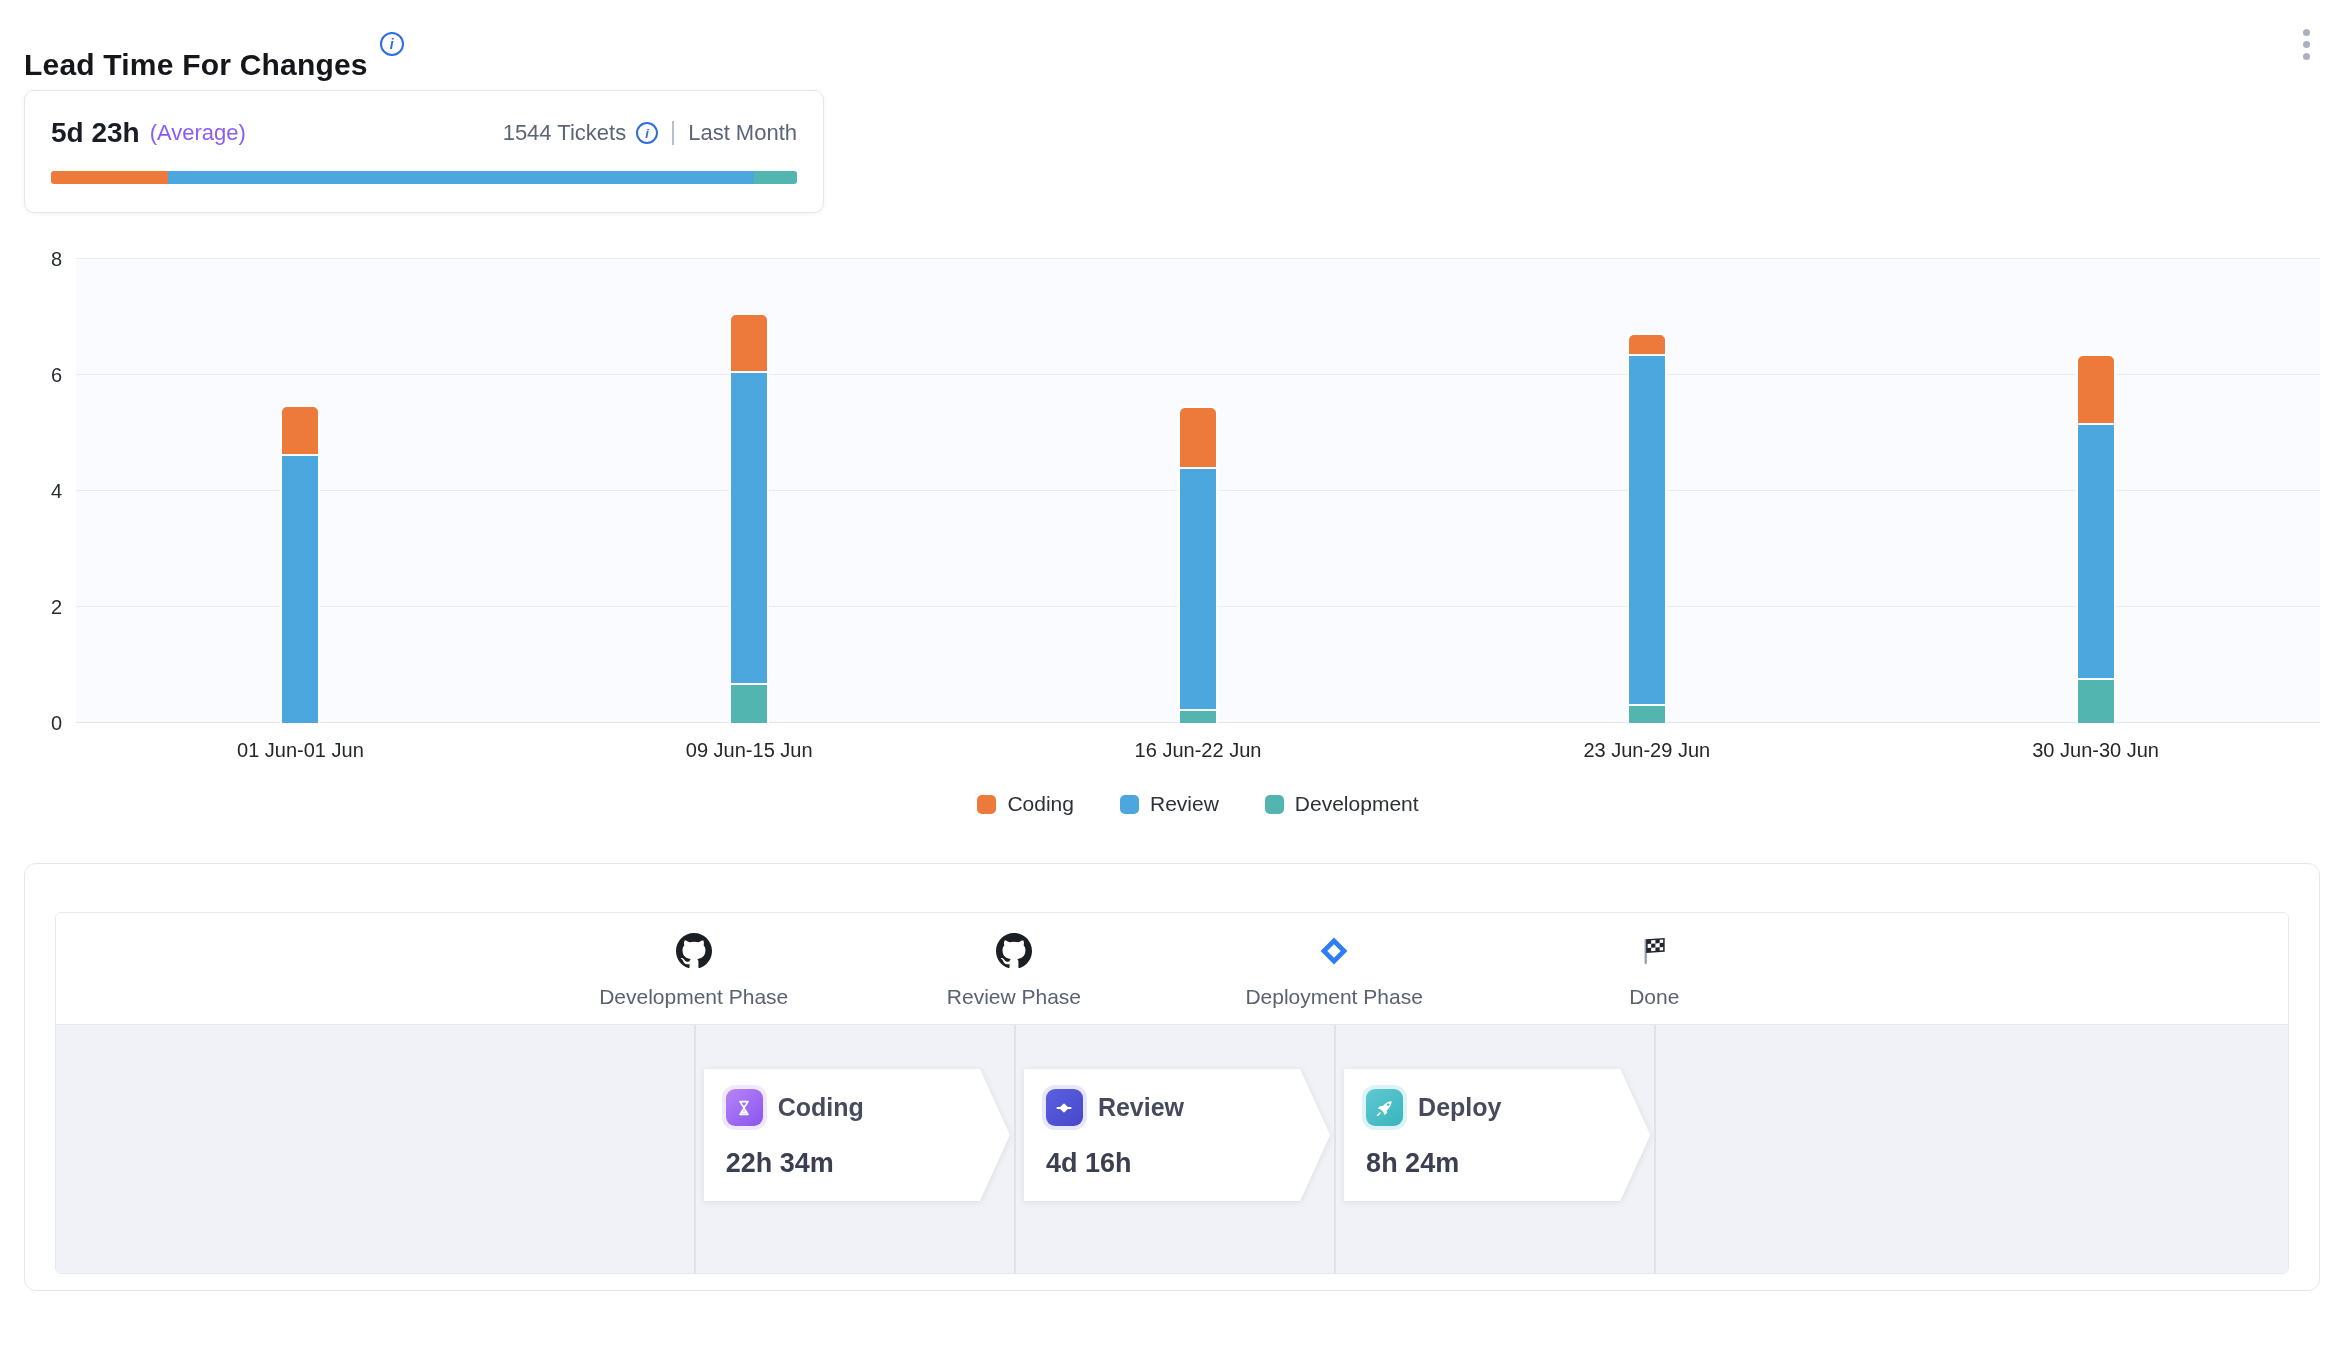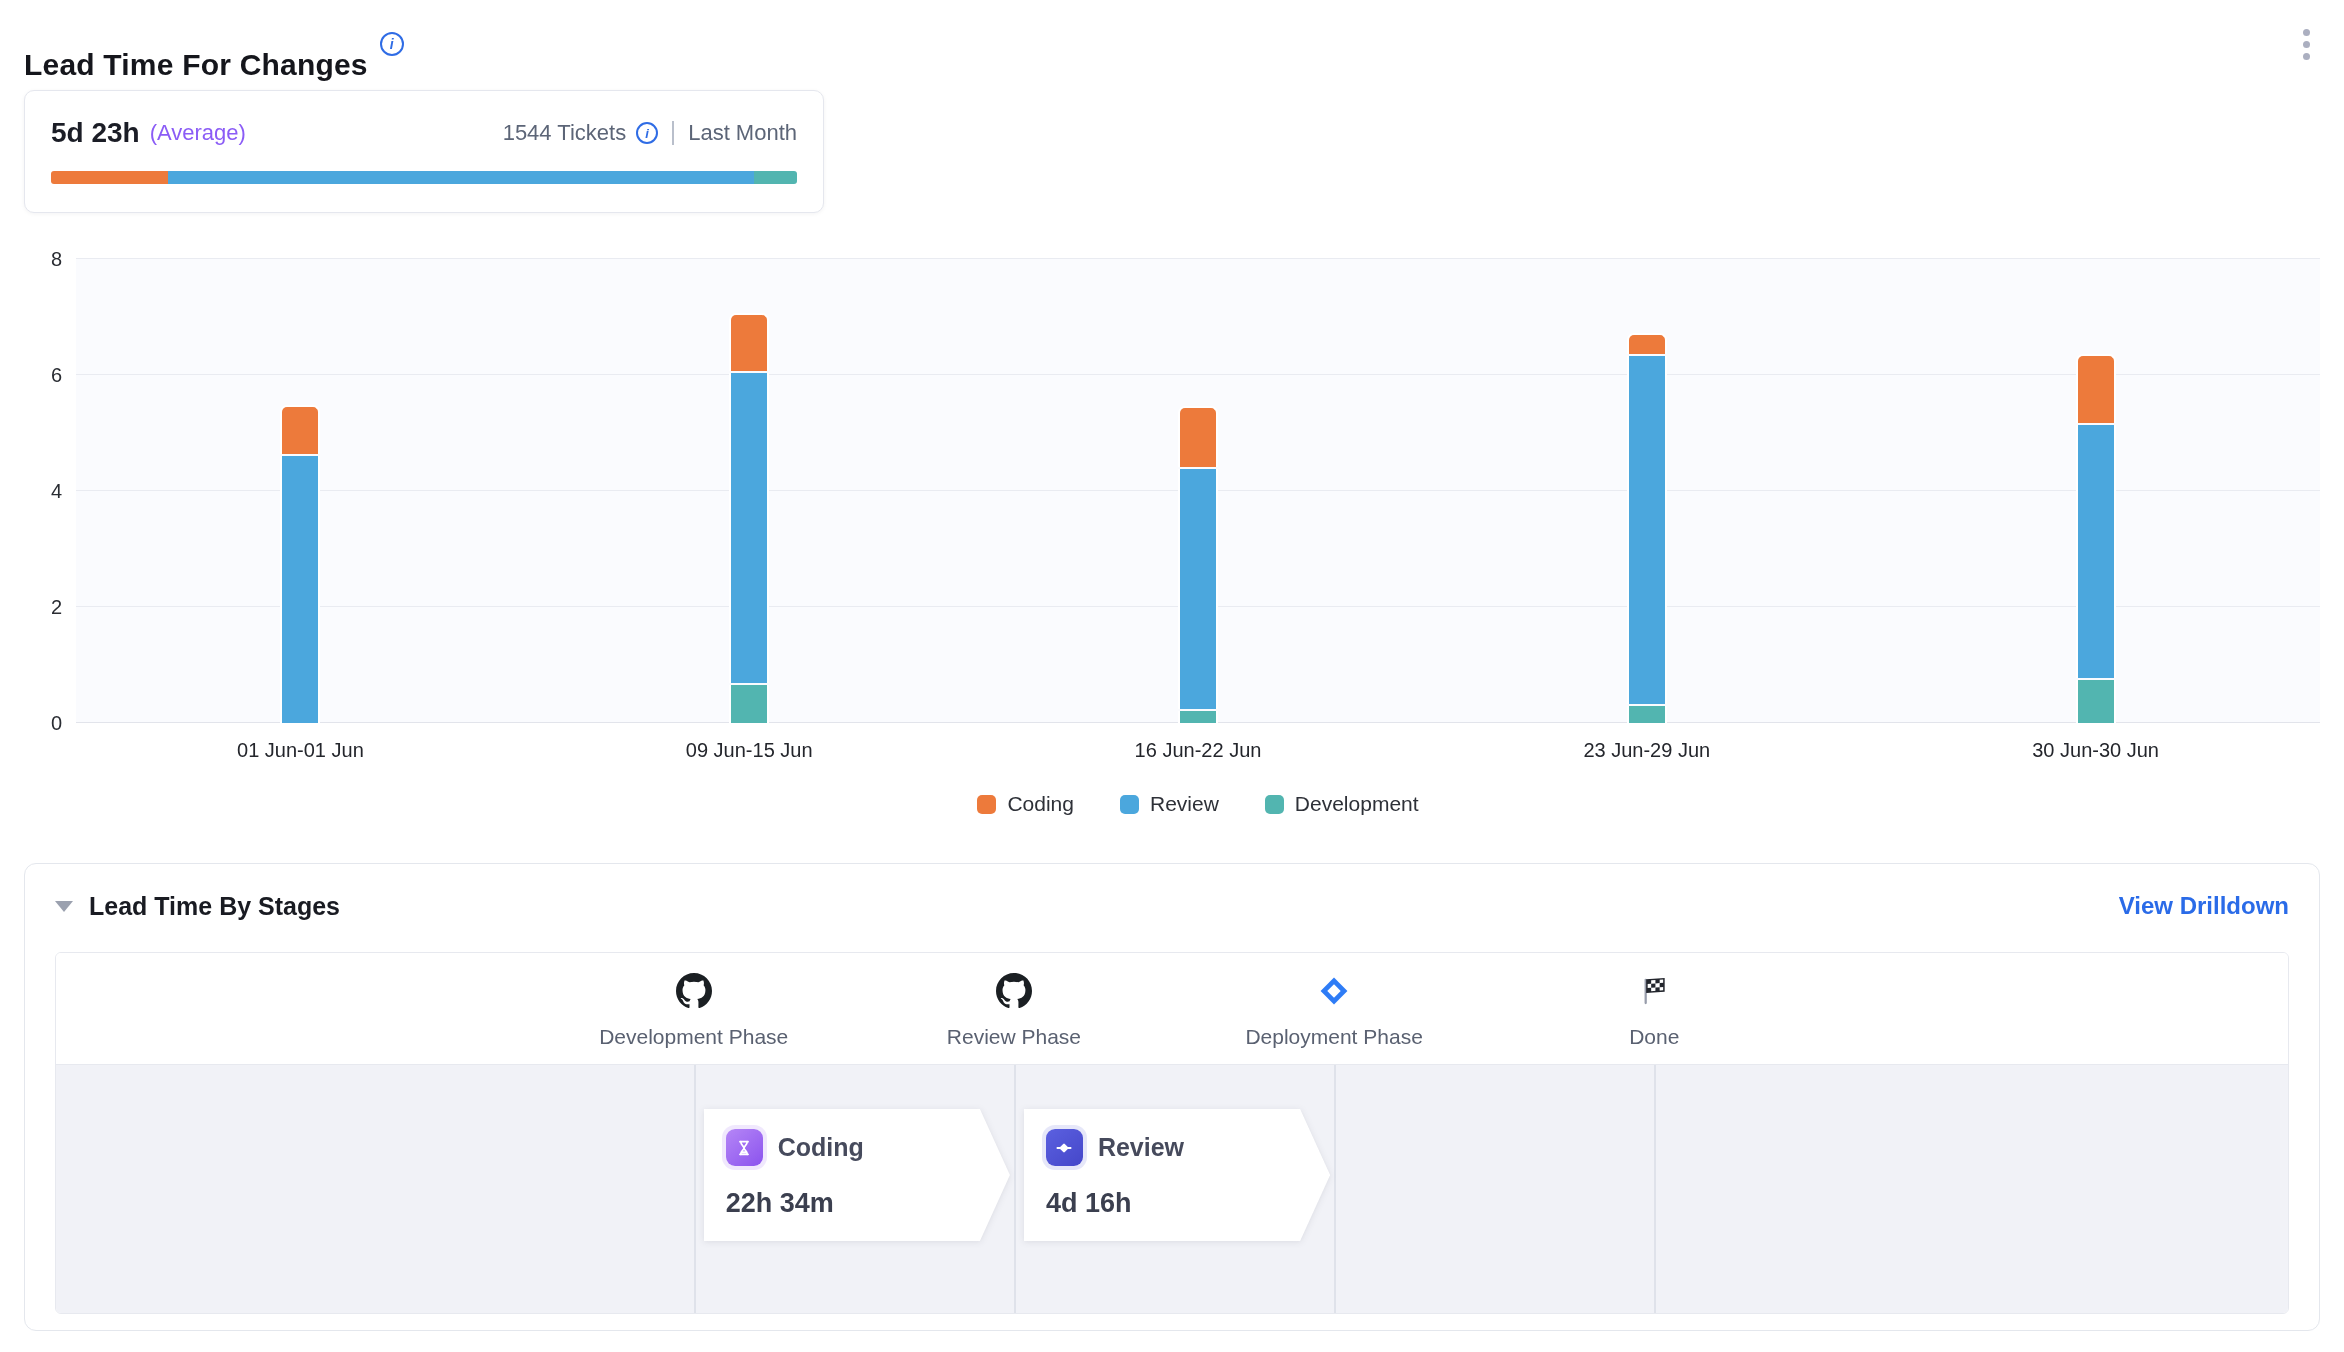--- a/index.html
+++ b/index.html
@@ -178,25 +178,20 @@
           <span class="legend-label">Review</span>
         </div>
         <div class="legend-item">
           <span class="legend-swatch" style="background: rgb(82, 181, 176);"></span>
           <span class="legend-label">Development</span>
         </div>
       </div>
   </div>
 
   <div class="stages-panel">
-    <div class="stages-header">
-      <span class="caret"></span>
-      <span class="stages-title">Lead Time By Stages</span>
-      <a class="drilldown">View Drilldown</a>
-    </div>
 
     <div class="stages-table">
       <div class="table-head">
 
         <div class="phase p1">
           <span class="p-icon">
             <svg width="36" height="36" viewBox="0 0 24 24">
                 <path fill="#1b1f23" d="M12 0C5.37 0 0 5.37 0 12c0 5.3 3.438 9.8 8.205 11.385.6.113.82-.258.82-.577 0-.285-.01-1.04-.015-2.04-3.338.724-4.042-1.61-4.042-1.61-.546-1.385-1.333-1.755-1.333-1.755-1.09-.745.083-.73.083-.73 1.205.085 1.84 1.237 1.84 1.237 1.07 1.835 2.807 1.305 3.492.998.108-.775.418-1.305.76-1.605-2.665-.3-5.466-1.332-5.466-5.93 0-1.31.465-2.38 1.235-3.22-.135-.303-.54-1.523.105-3.176 0 0 1.005-.322 3.3 1.23.96-.267 1.98-.399 3-.405 1.02.006 2.04.138 3 .405 2.28-1.552 3.285-1.23 3.285-1.23.645 1.653.24 2.873.12 3.176.765.84 1.23 1.91 1.23 3.22 0 4.61-2.805 5.625-5.475 5.92.42.36.81 1.096.81 2.22 0 1.606-.015 2.896-.015 3.286 0 .315.21.69.825.57C20.565 21.795 24 17.295 24 12c0-6.63-5.37-12-12-12z"></path>
               </svg>
           </span>
@@ -274,18 +269,33 @@
                   <rect x="6" y="17.4" width="26" height="3.2" rx="1.6" fill="#ffffff"></rect>
                   <rect x="13" y="13" width="12" height="12" rx="2" transform="rotate(45 19 19)" fill="#ffffff"></rect>
                 </svg>
               </span>
               <span class="stage-name">Review</span>
             </div>
             <div class="stage-duration">4d 16h</div>
           </div>
         </div>
 
+        <div class="stage-card-wrap c3">
+          <div class="stage-card">
+            <div class="stage-head">
+              <span class="stage-icon deploy">
+                <svg width="22" height="22" viewBox="0 0 38 38">
+                  <path fill="#ffffff" d="M30.5 7.5c-5.6.4-10 2.7-13.2 6l-2.5 2.5-4.1-.5-4.1 4.1 5 2.1 4.7 4.7 2.1 5 4.1-4.1-.5-4.1 2.5-2.5c3.3-3.2 5.6-7.6 6-13.2z"></path>
+                  <circle cx="24.6" cy="13.4" r="2.1" fill="#45b9c2"></circle>
+                  <path d="M10.5 27.5 L6.5 31.5" stroke="#ffffff" stroke-width="2.6" stroke-linecap="round"></path>
+                </svg>
+              </span>
+              <span class="stage-name">Deploy</span>
+            </div>
+            <div class="stage-duration">8h 24m</div>
+          </div>
+        </div>
 
       </div>
     </div>
   </div>
 
 </div>
 
 </body></html>

